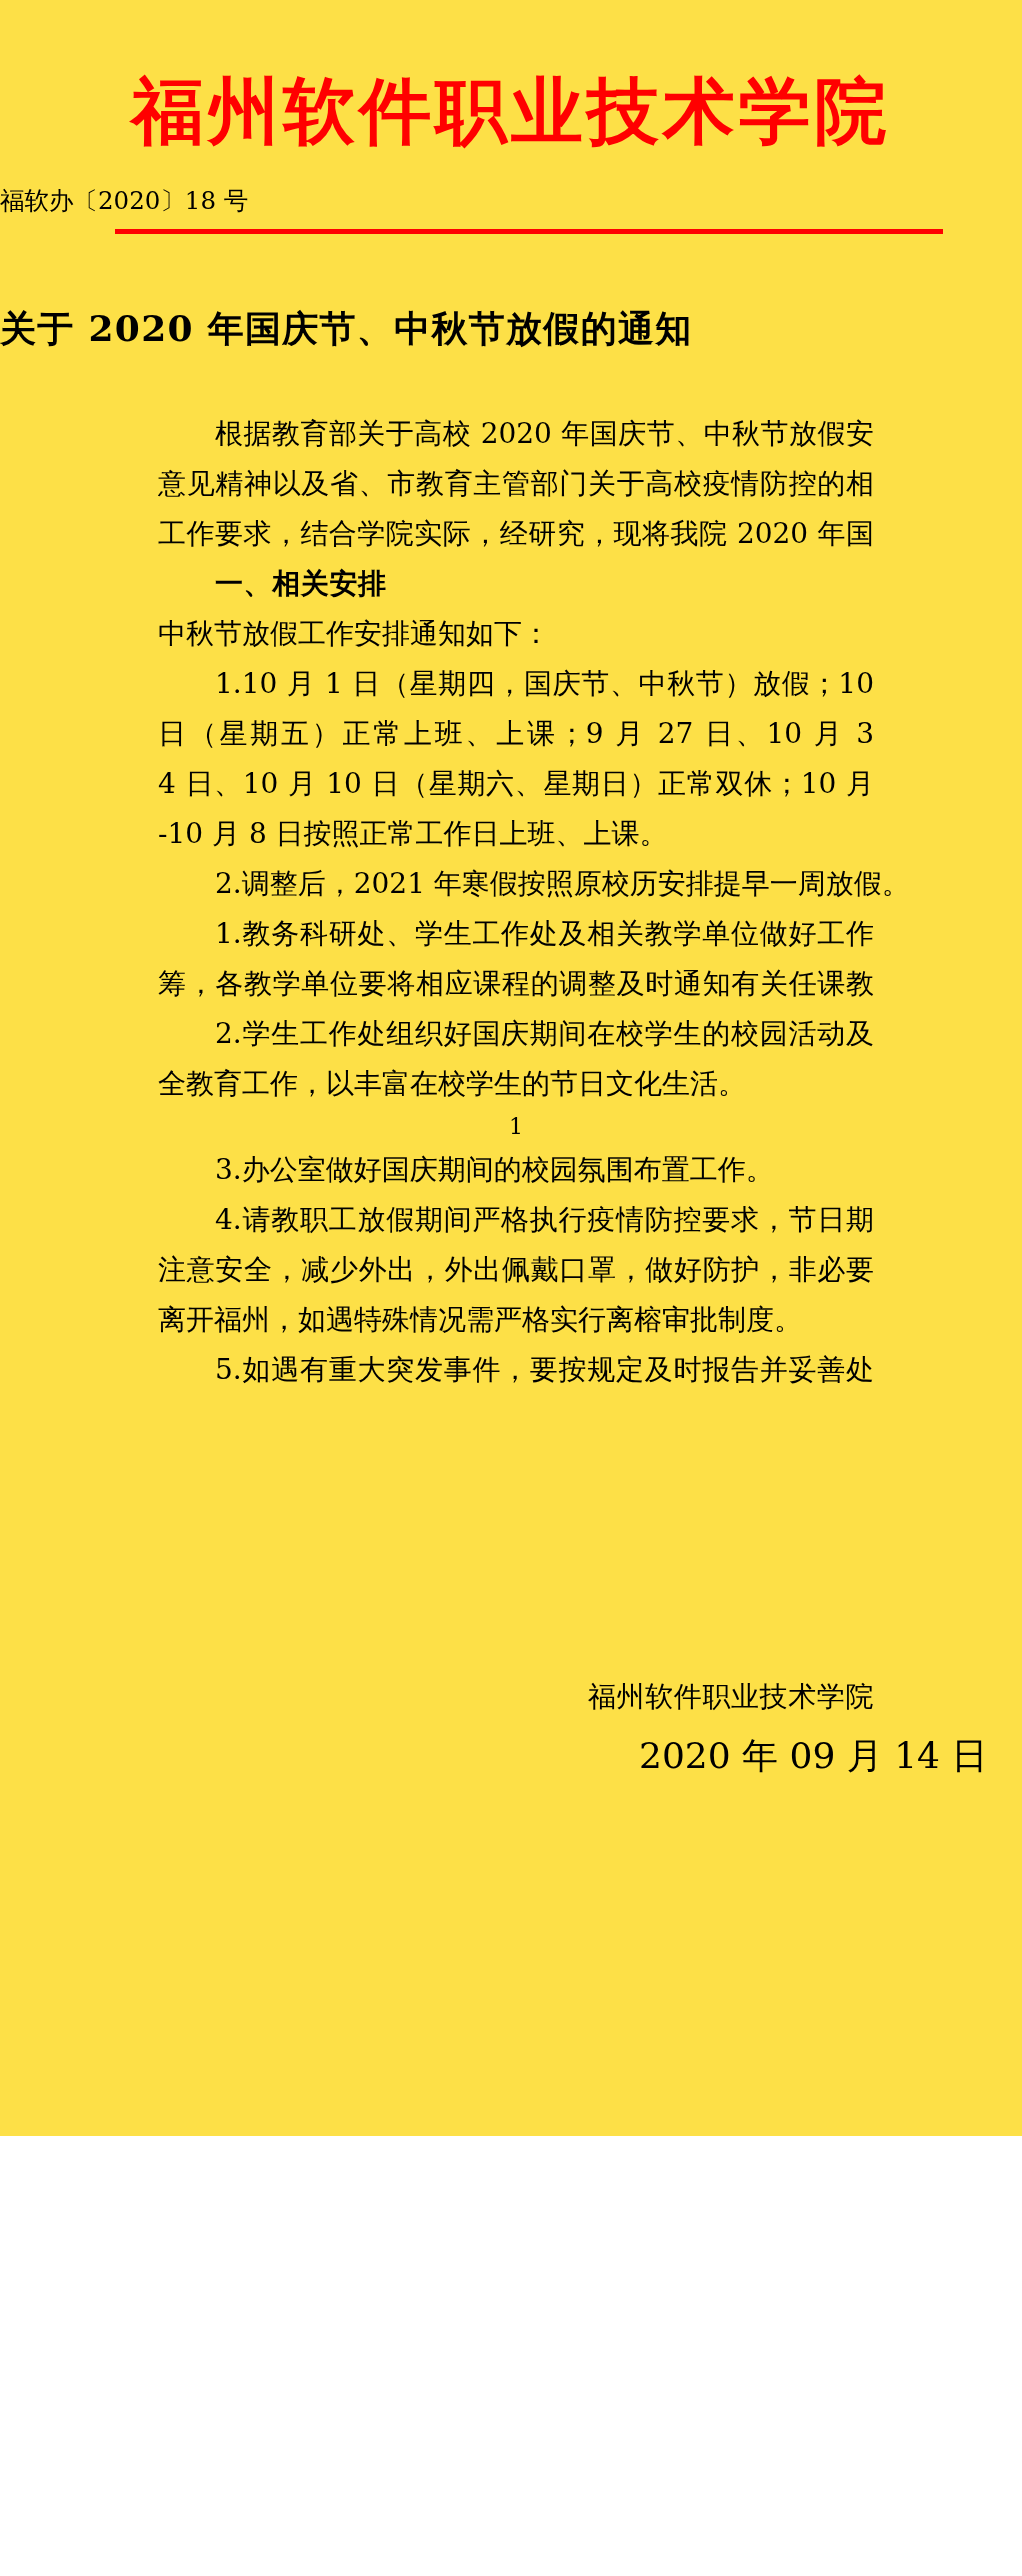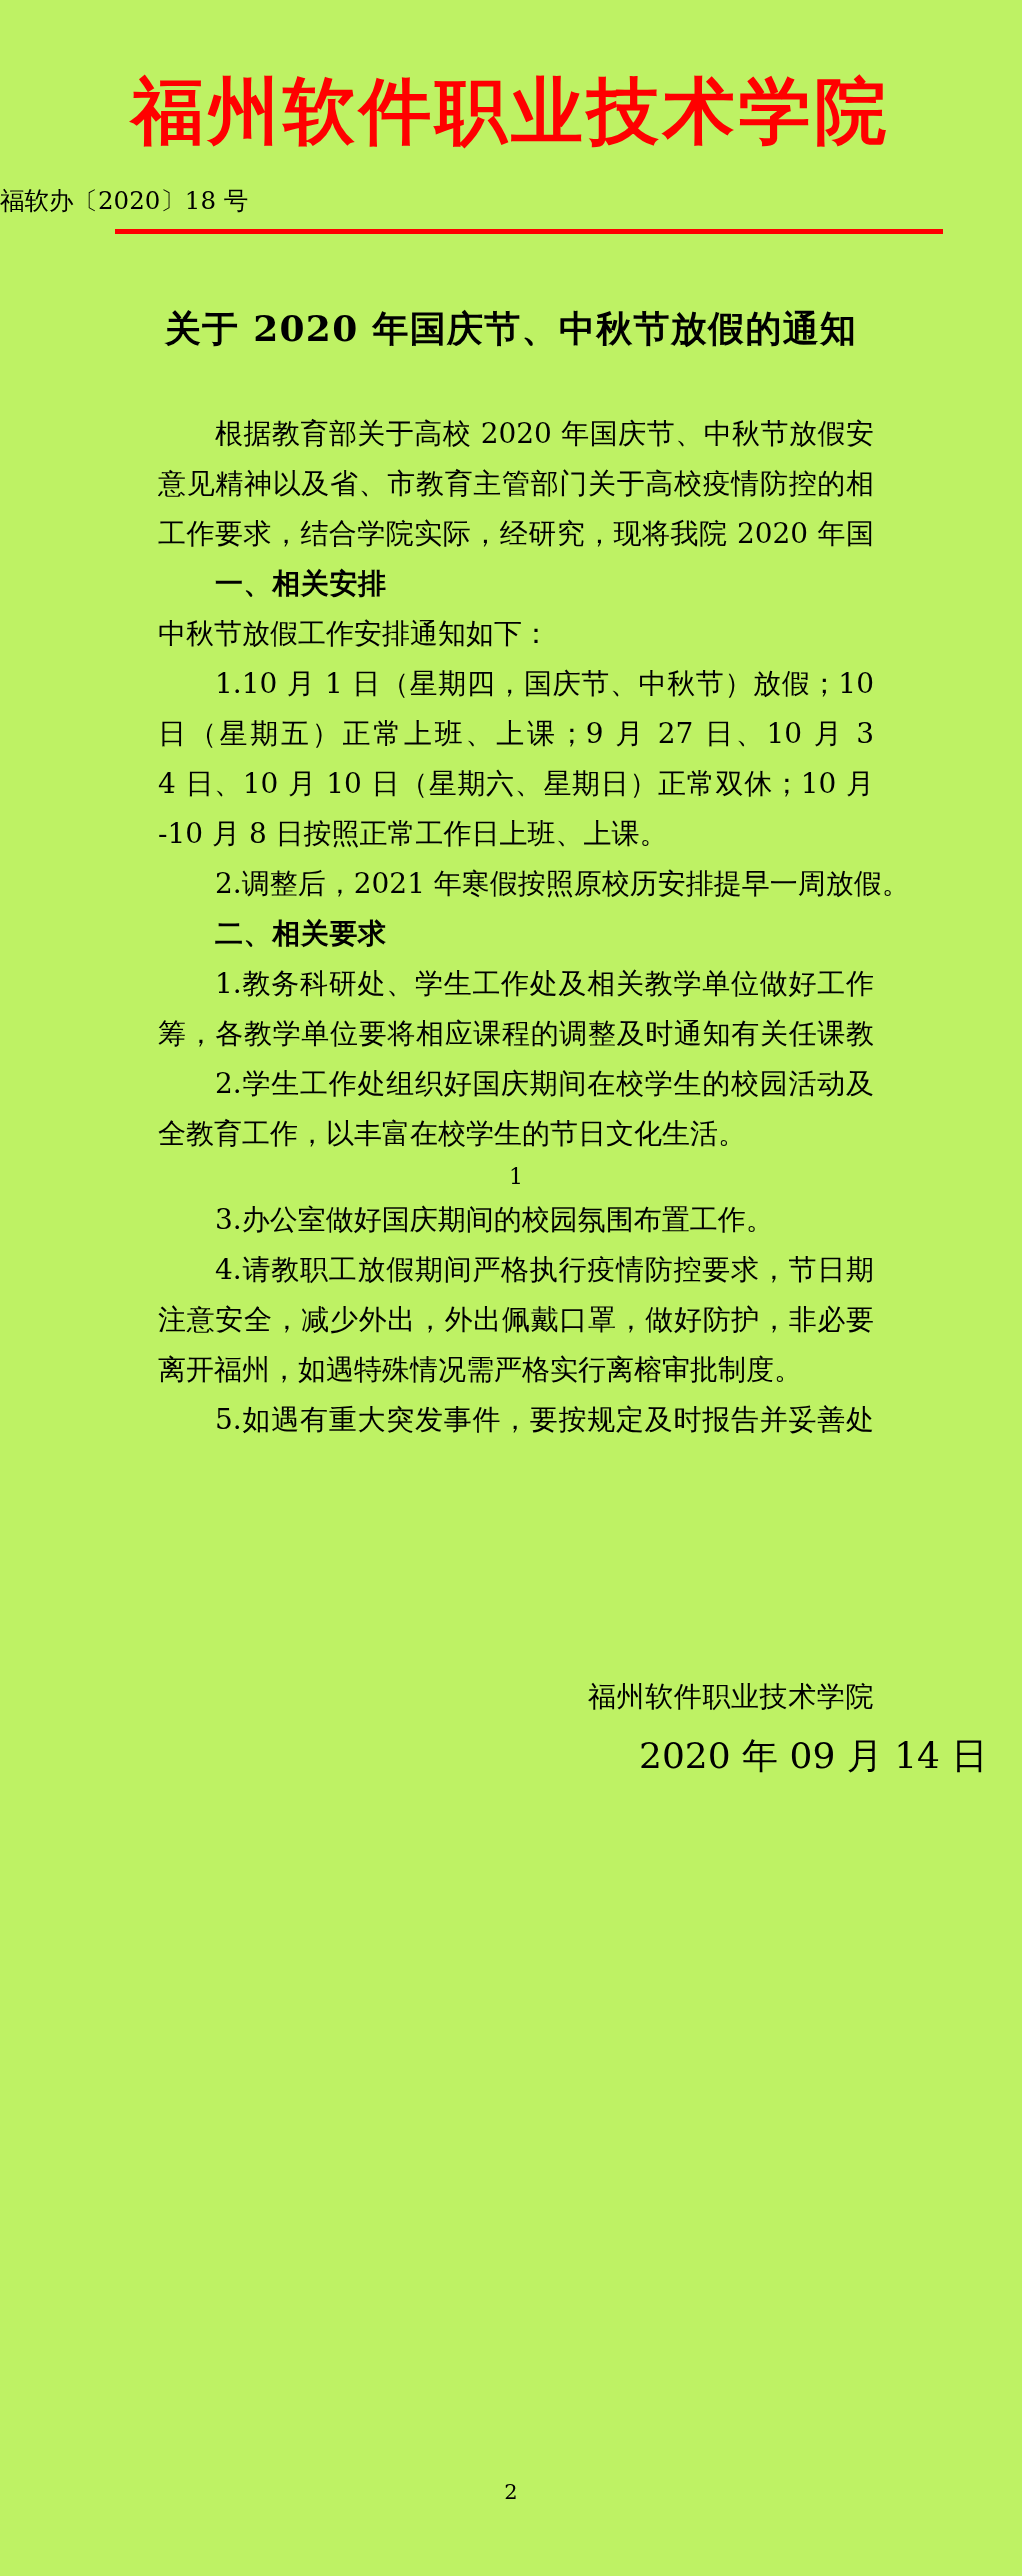--- a/index.html
+++ b/index.html
@@ -3,22 +3,22 @@
 <meta charset="utf-8">
 <style>
   html, body {
     margin: 0;
     padding: 0;
     background: #ffffff;
   }
   .page {
     position: relative;
     width: 1022px;
-    height: 2576px;
-    background: #bef264;
+    height: 2136px;
+    background: #fde047;
     overflow: hidden;
     font-family: "DejaVu Serif", "Liberation Serif", serif;
     color: #000000;
     text-decoration: underline;
   }
   .letterhead {
     position: absolute;
     top: 62px;
     left: 0;
     width: 100%;
@@ -47,21 +47,21 @@
     left: 115px;
     width: 828px;
     height: 5.2px;
     background: var(--accent, #FF0000);
   }
   .doc-title {
     position: absolute;
     top: 307px;
     left: 0;
     width: 100%;
-    text-align: center;
+    text-align: left;
     font-size: 36px;
     line-height: 43px;
     font-weight: bold;
     letter-spacing: 1.3px;
     white-space: nowrap;
   }
   .body-block {
     position: absolute;
     top: 409px;
     left: 158px;
@@ -141,21 +141,20 @@
     <div class="line indent fill">根据教育部关于高校 2020 年国庆节、中秋节放假安排的</div>
     <div class="line fill">意见精神以及省、市教育主管部门关于高校疫情防控的相关</div>
     <div class="line fill">工作要求，结合学院实际，经研究，现将我院 2020 年国庆节、</div>
     <div class="line hd indent">一、相关安排</div>
     <div class="line">中秋节放假工作安排通知如下：</div>
     <div class="line indent fill">1.10 月 1 日（星期四，国庆节、中秋节）放假；10 月 2</div>
     <div class="line fill">日（星期五）正常上班、上课；9 月 27 日、10 月 3 日-10 月</div>
     <div class="line fill">4 日、10 月 10 日（星期六、星期日）正常双休；10 月 5 日</div>
     <div class="line">-10 月 8 日按照正常工作日上班、上课。</div>
     <div class="line indent">2.调整后，2021 年寒假按照原校历安排提早一周放假。</div>
-    <div class="line hd indent">二、相关要求</div>
     <div class="line indent fill">1.教务科研处、学生工作处及相关教学单位做好工作统</div>
     <div class="line fill">筹，各教学单位要将相应课程的调整及时通知有关任课教师，</div>
     <div class="line indent fill">2.学生工作处组织好国庆期间在校学生的校园活动及安</div>
     <div class="line">全教育工作，以丰富在校学生的节日文化生活。</div>
     <div class="page1-marker">1</div>
     <div class="line indent">3.办公室做好国庆期间的校园氛围布置工作。</div>
     <div class="line indent fill">4.请教职工放假期间严格执行疫情防控要求，节日期间</div>
     <div class="line fill">注意安全，减少外出，外出佩戴口罩，做好防护，非必要不</div>
     <div class="line">离开福州，如遇特殊情况需严格实行离榕审批制度。</div>
     <div class="line indent fill">5.如遇有重大突发事件，要按规定及时报告并妥善处置，</div>

